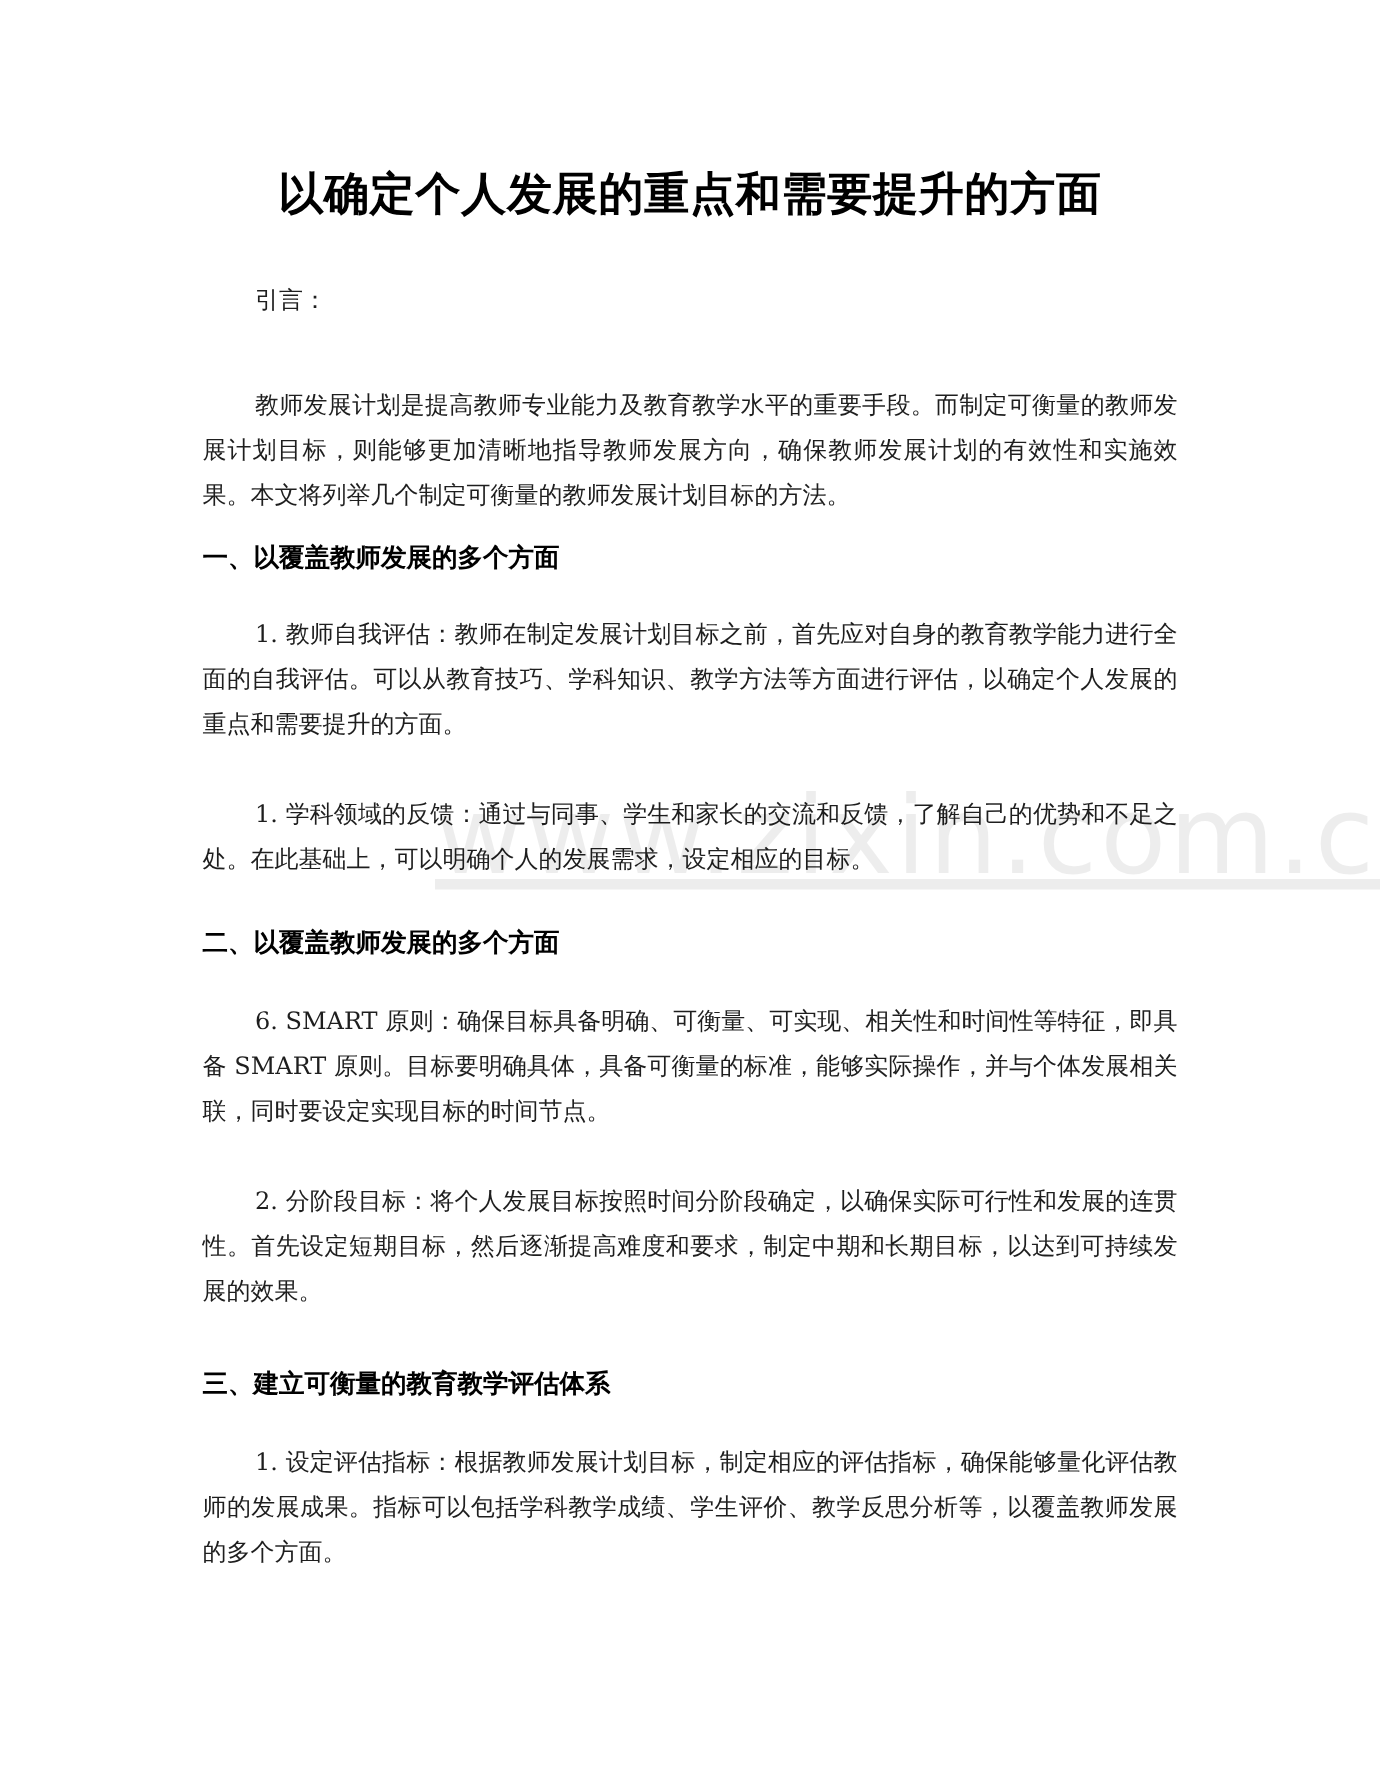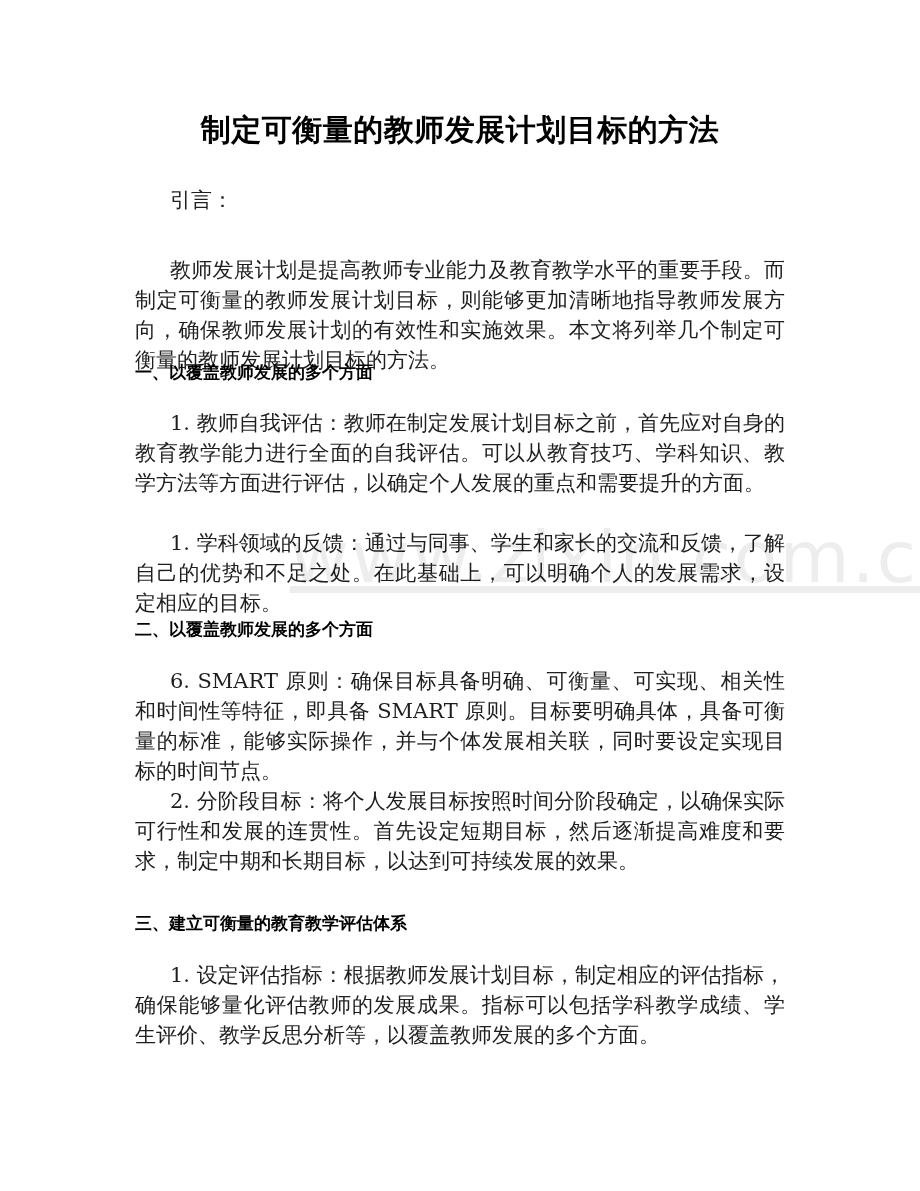--- a/index.html
+++ b/index.html
@@ -33,21 +33,21 @@
       line-height: 40px;
       letter-spacing: 0.5px;
       color: #000;
       margin: 0;
     }
     .block {
       position: absolute;
       left: 0;
       width: 650px;
       margin: 0;
-      font-size: 21px;
+      font-size: 16px;
       line-height: 30px;
       text-align: justify;
       color: #1e1e1e;
     }
     .indent {
       text-indent: 35px;
     }
     .heading {
       position: absolute;
       left: 0;
@@ -71,21 +71,21 @@
       white-space: nowrap;
       pointer-events: none;
       user-select: none;
       text-decoration: underline;
     }
   </style>
 </head>
 <body>
 
 <div class="page">
-  <h1 class="doc-title">制定可衡量的教师发展计划目标的方法</h1>
+  <h1 class="doc-title">以确定个人发展的重点和需要提升的方面</h1>
 
   <p class="block indent" style="top:185px;">引言：</p>
 
   <p class="block indent" style="top:235px;margin-top:20px;">教师发展计划是提高教师专业能力及教育教学水平的重要手段。而制定可衡量的教师发展计划目标，则能够更加清晰地指导教师发展方向，确保教师发展计划的有效性和实施效果。本文将列举几个制定可衡量的教师发展计划目标的方法。</p>
 
   <h2 class="heading" style="top:357px;">一、以覆盖教师发展的多个方面</h2>
 
   <p class="block indent" style="top:408px;">1. 教师自我评估：教师在制定发展计划目标之前，首先应对自身的教育教学能力进行全面的自我评估。可以从教育技巧、学科知识、教学方法等方面进行评估，以确定个人发展的重点和需要提升的方面。</p>
 
   <p class="block indent" style="top:528px;">1. 学科领域的反馈：通过与同事、学生和家长的交流和反馈，了解自己的优势和不足之处。在此基础上，可以明确个人的发展需求，设定相应的目标。</p>

